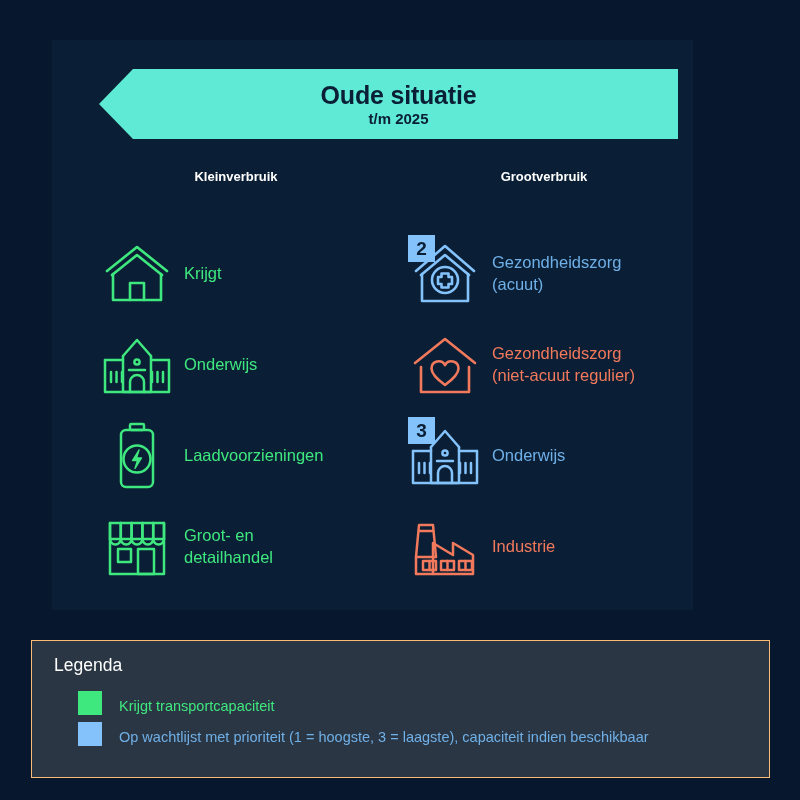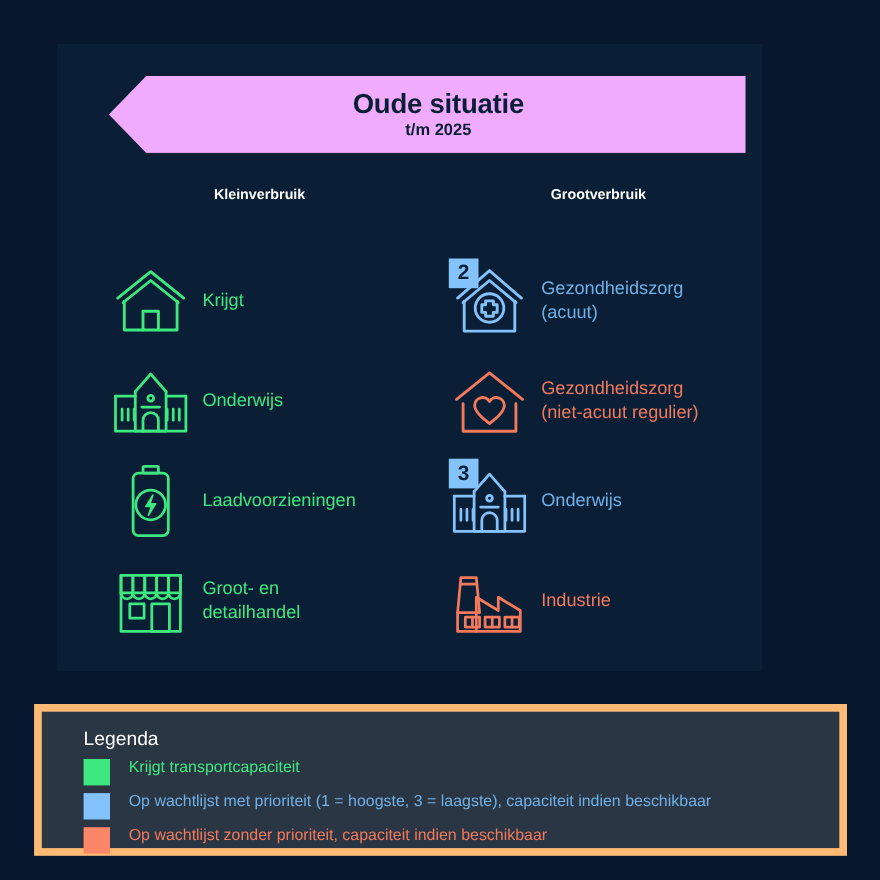--- a/index.html
+++ b/index.html
@@ -29,21 +29,21 @@
     background: #0A1F35;
   }
 
   
   .banner {
     position: absolute;
     left: 99px;
     top: 69px;
     width: 579px;
     height: 70px;
-    background: #f0abfc;
+    background: #5eead4;
     -webkit-clip-path: polygon(34px 0, 100% 0, 100% 100%, 34px 100%, 0 50%);
     clip-path: polygon(34px 0, 100% 0, 100% 100%, 34px 100%, 0 50%);
     display: flex;
     flex-direction: column;
     align-items: center;
     justify-content: center;
     padding-left: 20px;
   }
   .banner-title {
     color: #0A1F35;
@@ -123,33 +123,34 @@
   }
 
   
   .legend {
     position: absolute;
     left: 31px;
     top: 640px;
     width: 739px;
     height: 138px;
     background: #2A3643;
-    border: 7px solid #fdba74;
-    padding: 14px 0 0 38px;
+    border: 1px solid #fdba74;
+    padding: 14px 0 0 22px;
   }
   .legend-title {
     color: #FFFFFF;
     font-size: 17.5px;
     line-height: 1.2;
     margin-bottom: 8px;
   }
   .legend-row {
     display: flex;
-    align-items: flex-start;
+    align-items: flex-end;
     height: 31px;
+    margin-left: 24px;
   }
   .swatch {
     width: 24px;
     height: 24px;
     min-width: 24px;
     margin-right: 17px;
   }
   .legend-label { font-size: 14.5px; line-height: 1.2; }
 </style>
 </head>
@@ -307,19 +308,15 @@
     <div class="legend-row">
       <div class="swatch" style="background:#3FE87F"></div>
       <div class="legend-label green-text">Krijgt transportcapaciteit</div>
     </div>
 
     <div class="legend-row">
       <div class="swatch" style="background:#84C2FC"></div>
       <div class="legend-label blue-text">Op wachtlijst met prioriteit (1 = hoogste, 3 = laagste), capaciteit indien beschikbaar</div>
     </div>
 
-    <div class="legend-row">
-      <div class="swatch" style="background:#FC8668"></div>
-      <div class="legend-label coral-text">Op wachtlijst zonder prioriteit, capaciteit indien beschikbaar</div>
-    </div>
   </div>
 
 </div>
 
 </body></html>

